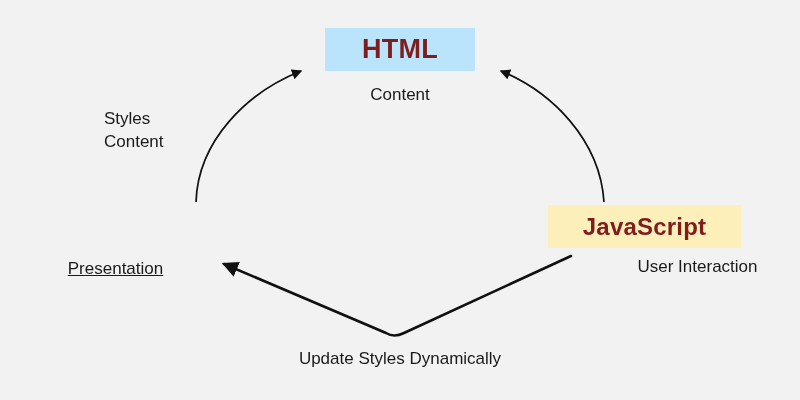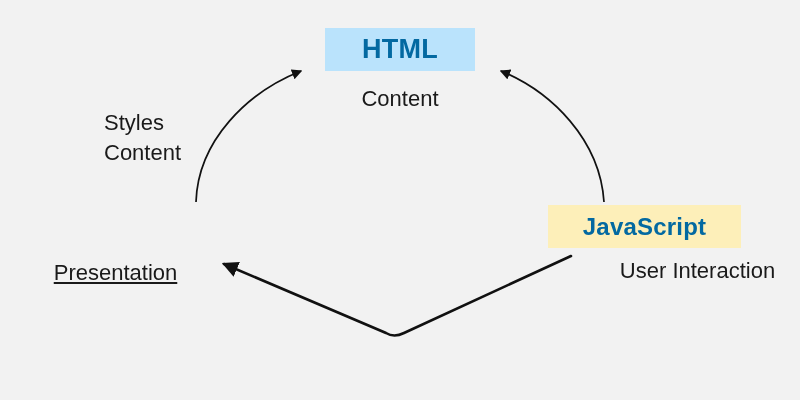--- a/index.html
+++ b/index.html
@@ -26,21 +26,21 @@
     width: 800px;
     height: 400px;
   }
 
   .node-box {
     position: absolute;
     display: flex;
     align-items: center;
     justify-content: center;
     font-weight: bold;
-    color: #0369a1;
+    color: #7f1d1d;
     letter-spacing: 0.2px;
     box-sizing: border-box;
   }
   #node-html {
     left: 325px;
     top: 28px;
     width: 150px;
     height: 43px;
     background: #bae3fc;
     font-size: 27px;
@@ -58,21 +58,21 @@
     top: 205px;
     width: 193px;
     height: 43px;
     background: #fdefb9;
     font-size: 24px;
   }
 
   .caption {
     position: absolute;
     color: #1a1a1a;
-    font-size: 22px;
+    font-size: 17px;
     white-space: pre-line;
     line-height: 1.35;
   }
   #caption-content {
     left: 325px;
     top: 84px;
     width: 150px;
     text-align: center;
   }
   #caption-presentation {
@@ -147,15 +147,16 @@
   <div class="caption" id="caption-content">Content</div>
 
   <div class="caption" id="caption-presentation">Presentation</div>
 
   <div class="caption" id="caption-user-interaction">User Interaction</div>
 
   <div class="caption" id="caption-styles-content">Styles
 Content</div>
 
 
+  <div class="caption" id="caption-update-styles">Update Styles Dynamically</div>
 
 
 </div>
 
 </body></html>

